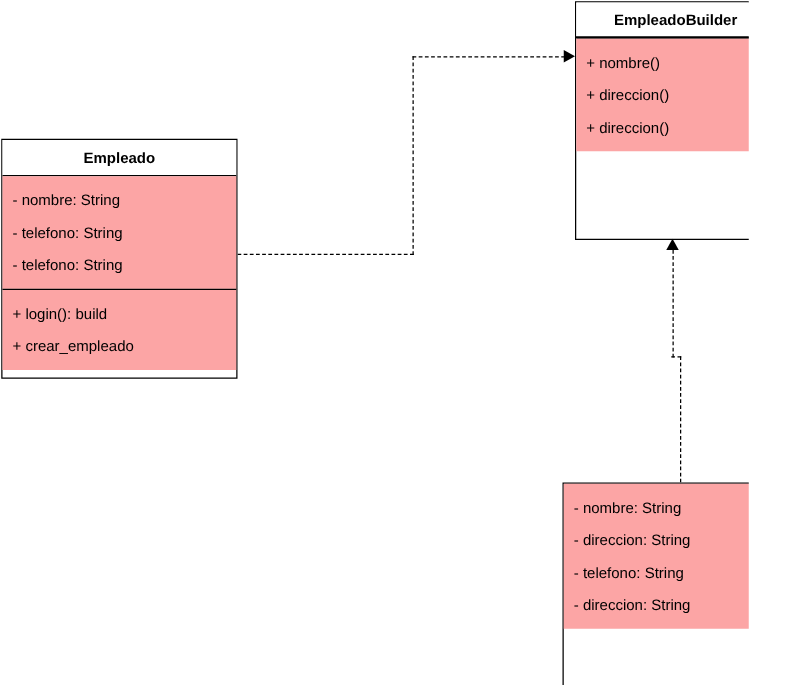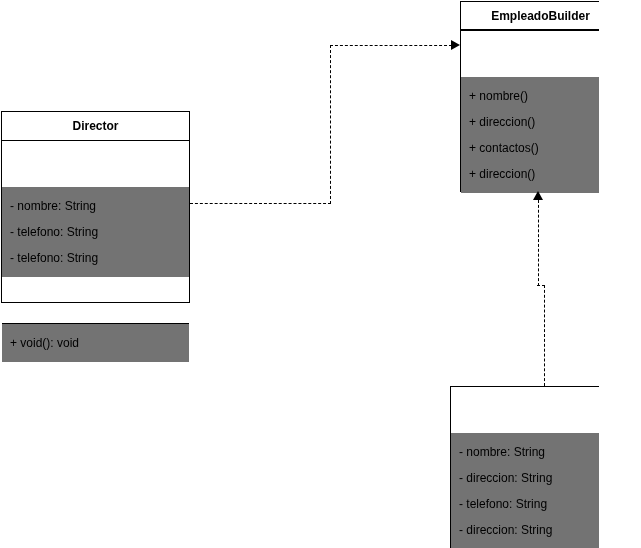--- a/index.html
+++ b/index.html
@@ -39,22 +39,21 @@
     border-bottom: 1px solid #000000;
     background: #ffffff;
   }
   .uml-title.double {
     border-bottom: 1px solid #000000;
     box-shadow: inset 0 -4px 0 -3px #000000;
   }
   .uml-section {
     box-sizing: border-box;
     padding: 6px 0 6px 0;
-    background: #737373;
-    margin-top: 46px;
+    background: #fca5a5;
   }
   .uml-section + .uml-section {
     border-top: 1px solid #000000;
   }
   .uml-member {
     box-sizing: border-box;
     font-size: 12px;
     color: #000000;
     line-height: 1;
     padding: 7px 6px 7px 8px;
@@ -106,34 +105,34 @@
   <div class="edge-seg v" style="left:544px; top:285px; height:101px;"></div>
   <div class="edge-seg h" style="left:537px; top:285px; width:8px;"></div>
   <div class="edge-seg v" style="left:538px; top:200px; height:86px;"></div>
   <div class="arrow up" style="left:533px; top:191px;"></div>
 
   <div class="uml-class" style="left:460px; top:1px; width:161px; height:191px;">
     <div class="uml-title double">EmpleadoBuilder</div>
     <div class="uml-section">
       <div class="uml-member">+ nombre()</div>
       <div class="uml-member">+ direccion()</div>
-      <div class="uml-member">+ contactos()</div>
       <div class="uml-member">+ direccion()</div>
     </div>
   </div>
 
   <div class="uml-class" style="left:1px; top:111px; width:189px; height:192px;">
-    <div class="uml-title">Director</div>
+    <div class="uml-title">Empleado</div>
     <div class="uml-section">
       <div class="uml-member">- nombre: String</div>
       <div class="uml-member">- telefono: String</div>
       <div class="uml-member">- telefono: String</div>
     </div>
     <div class="uml-section">
-      <div class="uml-member">+ void(): void</div>
+      <div class="uml-member">+ login(): build</div>
+      <div class="uml-member">+ crear_empleado</div>
     </div>
   </div>
 
   <div class="uml-class" style="left:450px; top:386px; width:189px; height:175px;">
     <div class="uml-section">
       <div class="uml-member">- nombre: String</div>
       <div class="uml-member">- direccion: String</div>
       <div class="uml-member">- telefono: String</div>
       <div class="uml-member">- direccion: String</div>
     </div>

